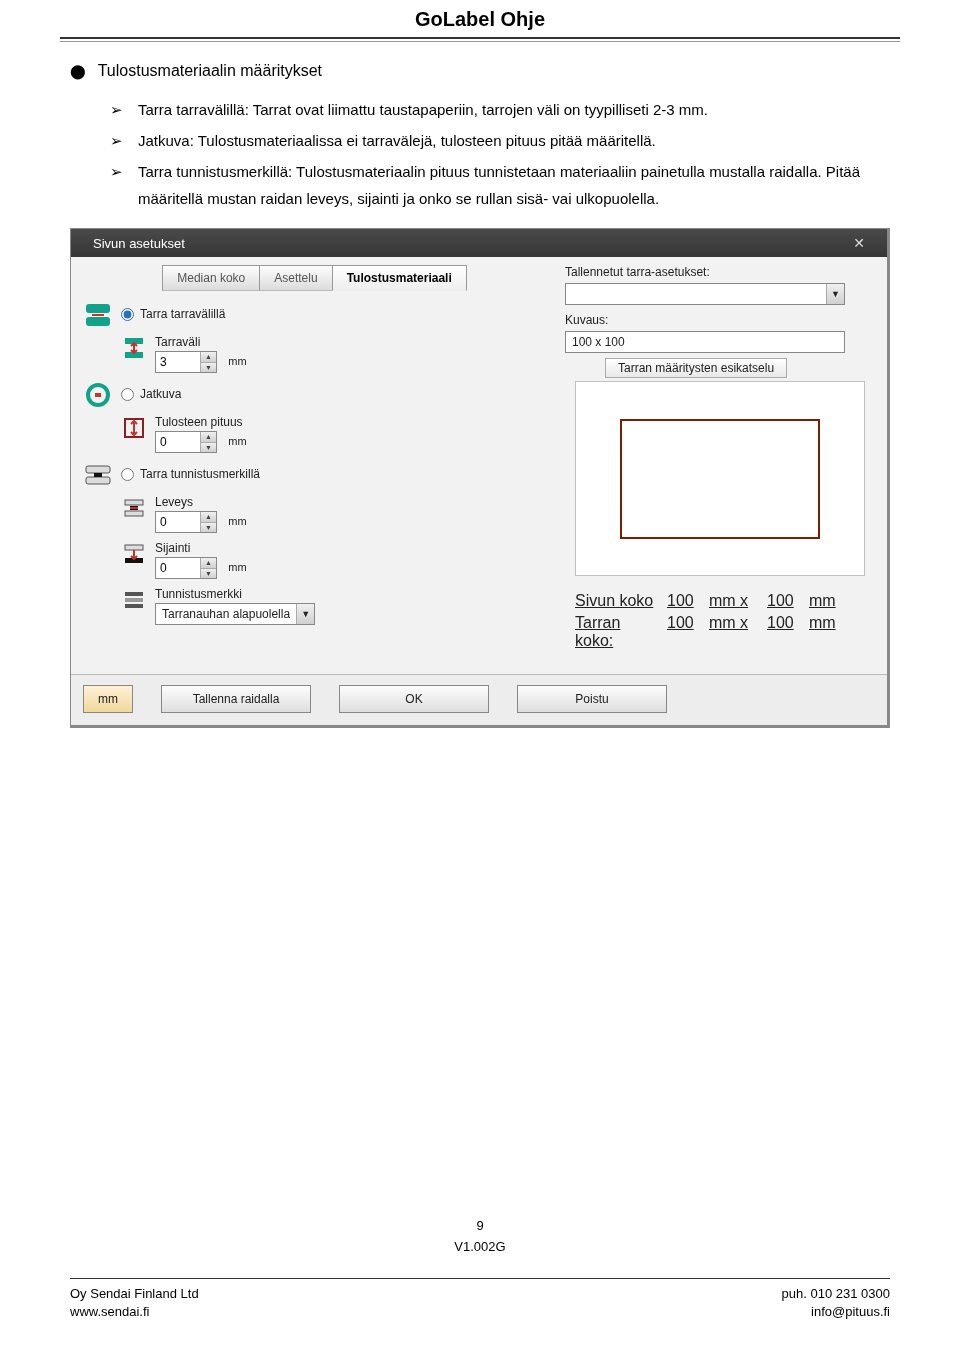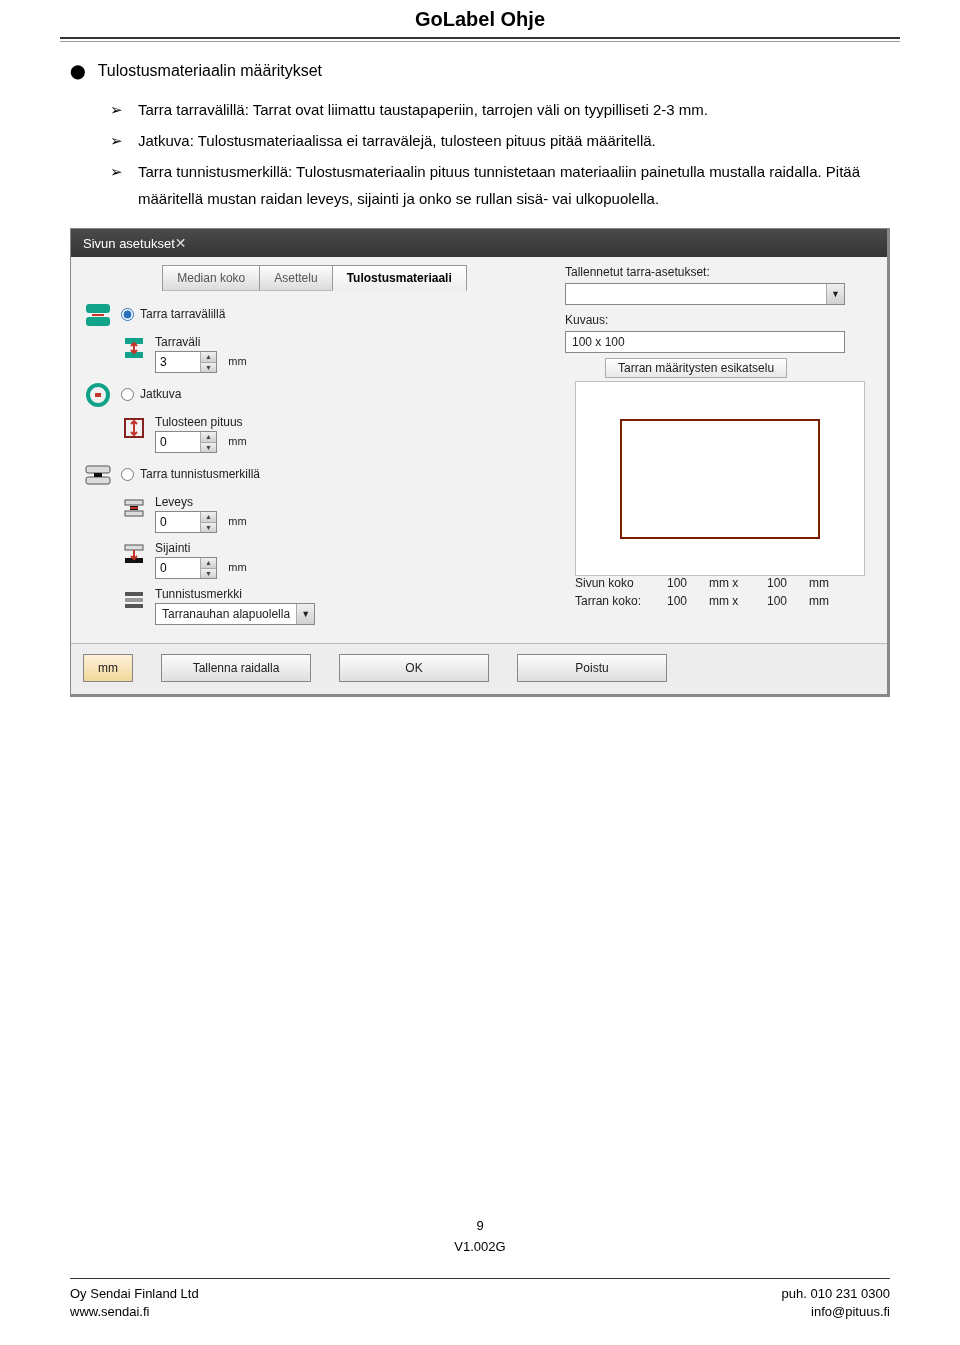--- a/index.html
+++ b/index.html
@@ -51,24 +51,25 @@
     background: #e9e9e9;
     border: 1px solid #aaa;
     font-family: "Segoe UI", Tahoma, sans-serif;
     font-size: 12px;
     color: #222;
   }
   .dlg-titlebar {
     background: linear-gradient(#4a4a4a, #353535);
     color: #fff;
     display: flex;
-    justify-content: flex-start;
+    justify-content: space-between;
     align-items: center;
-    padding: 6px 12px;
+    padding: 6px 22px;
     font-size: 13px;
+    gap: 45px;
   }
   .dlg-close {
     font-size: 14px;
     color: #ddd;
     cursor: default;
   }
   .dlg-body {
     display: flex;
     background: #f2f2f2;
     padding: 8px 12px 10px;
@@ -188,21 +189,21 @@
     background: #fff;
     border: 1px solid #c0c0c0;
     width: 290px; height: 195px;
     display: flex; align-items: center; justify-content: center;
   }
   .preview-rect {
     width: 200px; height: 120px;
     border: 2px solid #7b1e00;
     background: #fff;
   }
-  .size-rows { font-size: 12px; }
+  .size-rows { margin-top: 16px; font-size: 16px; text-decoration: underline; }
   .size-rows .r { display: flex; gap: 8px; margin-bottom: 4px; }
   .size-rows .lab { width: 84px; }
   .size-rows .num { width: 34px; }
   .size-rows .x { width: 50px; }
 
   .dlg-footer {
     background: #ededed;
     border-top: 1px solid #bbb;
     padding: 10px 12px 12px;
     display: flex;

